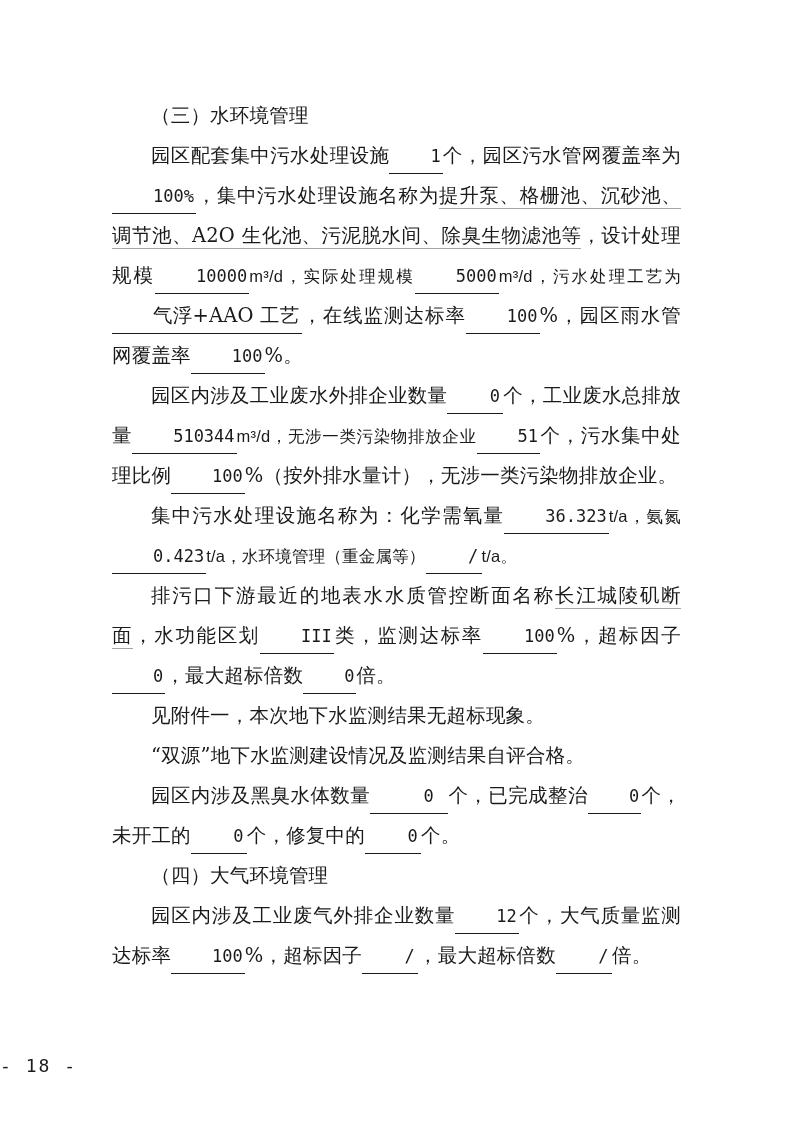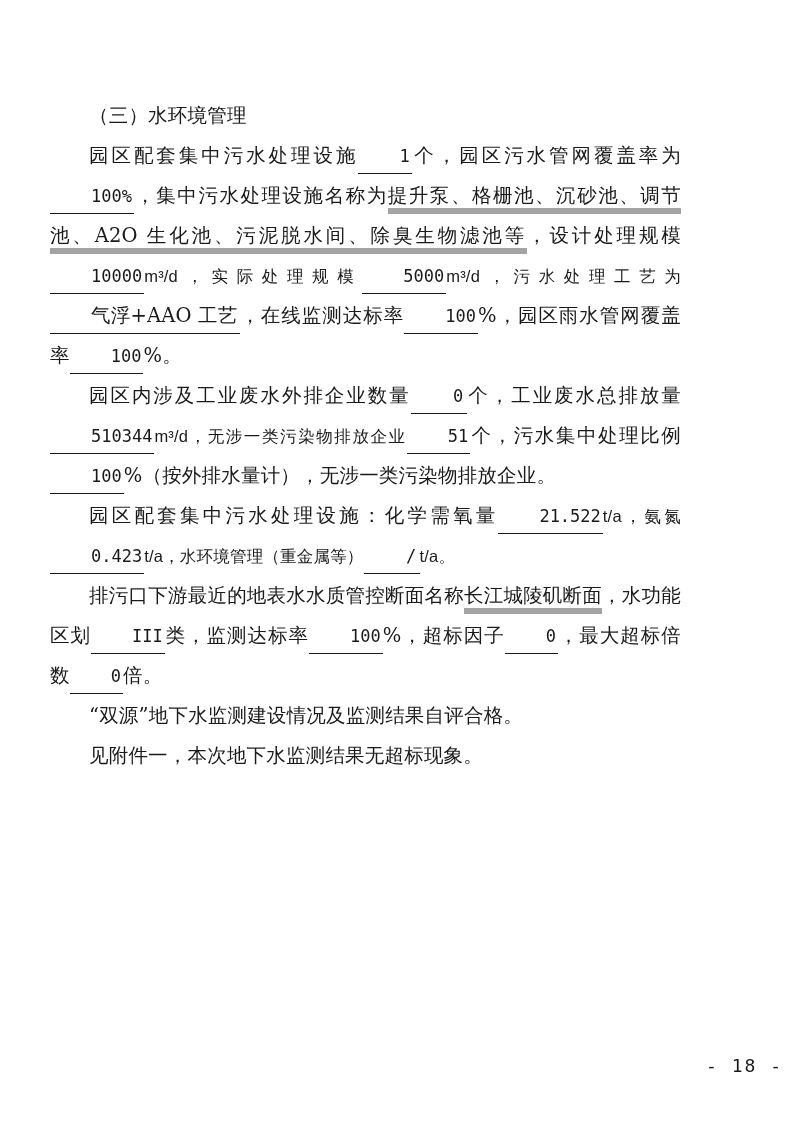--- a/index.html
+++ b/index.html
@@ -15,21 +15,21 @@
     position: relative;
     overflow: hidden;
   }
   .page {
     position: absolute;
     left: 0;
     top: 0;
     width: 793px;
     height: 1122px;
     box-sizing: border-box;
-    padding: 96px 112px 60px 50px;
+    padding: 96px 112px 60px 112px;
   }
   .doc-body {
     font-size: 19.5px;
     line-height: 40px;
     letter-spacing: 0.2px;
     text-align: justify;
     text-justify: inter-ideograph;
   }
   p.para {
     margin: 0;
@@ -52,37 +52,37 @@
     font-size: 17px;
     letter-spacing: 0;
   }
   .unit {
     font-family: Liberation Sans, sans-serif;
     font-size: 16.5px;
   }
   .footer {
     position: absolute;
     left: 0;
-    right: 10px;
+    right: 4px;
     bottom: 46px;
-    text-align: right;
+    text-align: left;
     font-size: 19px;
     font-family: "DejaVu Serif", "Liberation Serif", serif;
     letter-spacing: 2px;
   }
   .pgnum {
     font-family: "DejaVu Sans Mono", "Liberation Mono", monospace;
     font-size: 18px;
   }
   .heading {
     margin: 0;
     text-indent: 2em;
   }
   .blk-long {
-    border-bottom: 6px solid #a3a3a3;
+    border-bottom: 1px solid #a3a3a3;
     padding-bottom: 1px;
   }
 </style>
 </head>
 <body>
 
 <div class="page">
   <div class="doc-body">
 
     <p class="heading">
@@ -91,36 +91,45 @@
 
     <p class="para">
       <span>园区配套集中污水处理设施</span><span class="blank w-sm num">1</span><span>个，园区污水管网覆盖率为</span><span class="blank w-md num">100%</span><span>，集中污水处理设施名称为</span><span class="blk-long">提升泵、格栅池、沉砂池、调节池、A2O 生化池、污泥脱水间、除臭生物滤池等</span><span>，设计处理规模</span><span class="blank w-md num">10000</span><span class="unit">m³/d，实际处理规模</span><span class="blank w-md num">5000</span><span class="unit">m³/d，污水处理工艺为</span><span class="blank w-lg">气浮+AAO 工艺</span><span>，在线监测达标率</span><span class="blank w-sm num">100</span><span>%，园区雨水管网覆盖率</span><span class="blank w-md num">100</span><span>%。</span>
     </p>
 
     <p class="para">
       <span>园区内涉及工业废水外排企业数量</span><span class="blank w-md num">0</span><span>个，工业废水总排放量</span><span class="blank w-md num">510344</span><span class="unit">m³/d，无涉一类污染物排放企业</span><span class="blank w-md num">51</span><span>个，污水集中处理比例</span><span class="blank w-md num">100</span><span>%（按外排水量计），无涉一类污染物排放企业。</span>
     </p>
 
     <p class="para">
-      <span>园区配套集中污水处理设施：化学需氧量</span><span class="blank w-lg num">21.522</span><span class="unit">t/a，氨氮</span><span class="blank w-md num">0.423</span><span class="unit">t/a，水环境管理（重金属等）</span><span class="blank w-md num">/</span><span class="unit">t/a。</span>
+      <span>集中污水处理设施名称为：化学需氧量</span><span class="blank w-lg num">36.323</span><span class="unit">t/a，氨氮</span><span class="blank w-md num">0.423</span><span class="unit">t/a，水环境管理（重金属等）</span><span class="blank w-md num">/</span><span class="unit">t/a。</span>
     </p>
 
     <p class="para">
       <span>排污口下游最近的地表水水质管控断面名称</span><span class="blk-long">长江城陵矶断面</span><span>，水功能区划</span><span class="blank w-sm num">III</span><span>类，监测达标率</span><span class="blank w-md num">100</span><span>%，超标因子</span><span class="blank w-sm num">0</span><span>，最大超标倍数</span><span class="blank w-sm num">0</span><span>倍。</span>
     </p>
 
     <p class="para">
+      <span>见附件一，本次地下水监测结果无超标现象。</span>
+    </p>
+
+    <p class="para">
       <span>“双源”地下水监测建设情况及监测结果自评合格。</span>
     </p>
 
     <p class="para">
-      <span>见附件一，本次地下水监测结果无超标现象。</span>
+      <span>园区内涉及黑臭水体数量</span><span class="blank w-lg num">0</span><span>个，已完成整治</span><span class="blank w-sm num">0</span><span>个，未开工的</span><span class="blank w-md num">0</span><span>个，修复中的</span><span class="blank w-md num">0</span><span>个。</span>
     </p>
 
+    <p class="heading">
+      <span>（四）大气环境管理</span>
+    </p>
 
-
+    <p class="para">
+      <span>园区内涉及工业废气外排企业数量</span><span class="blank w-sm num">12</span><span>个，大气质量监测达标率</span><span class="blank w-md num">100</span><span>%，超标因子</span><span class="blank w-md num">/</span><span>，最大超标倍数</span><span class="blank w-md num">/</span><span>倍。</span>
+    </p>
 
   </div>
 
   <div class="footer">
     <span class="pgnum">- 18 -</span>
   </div>
 </div>
 
 </body></html>

